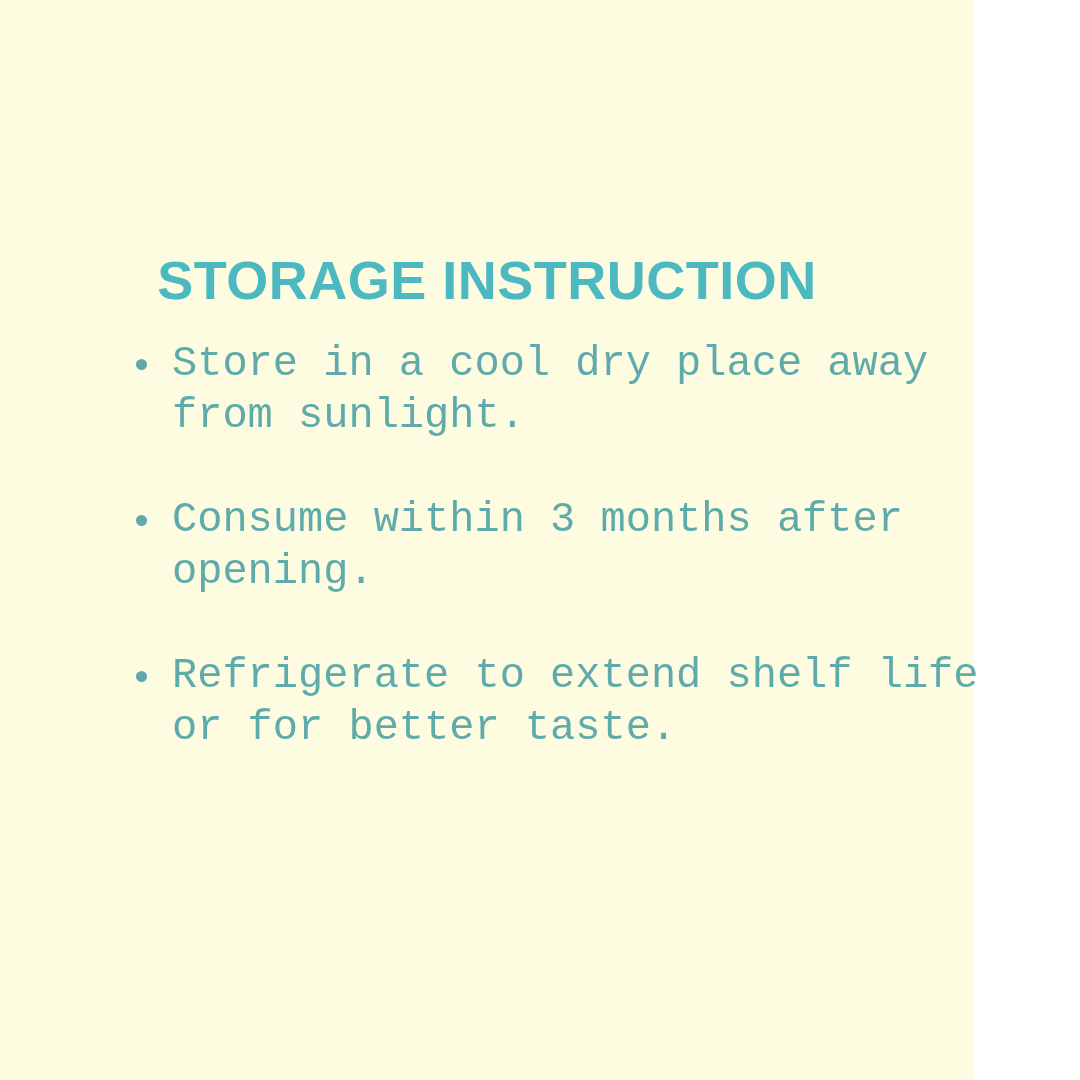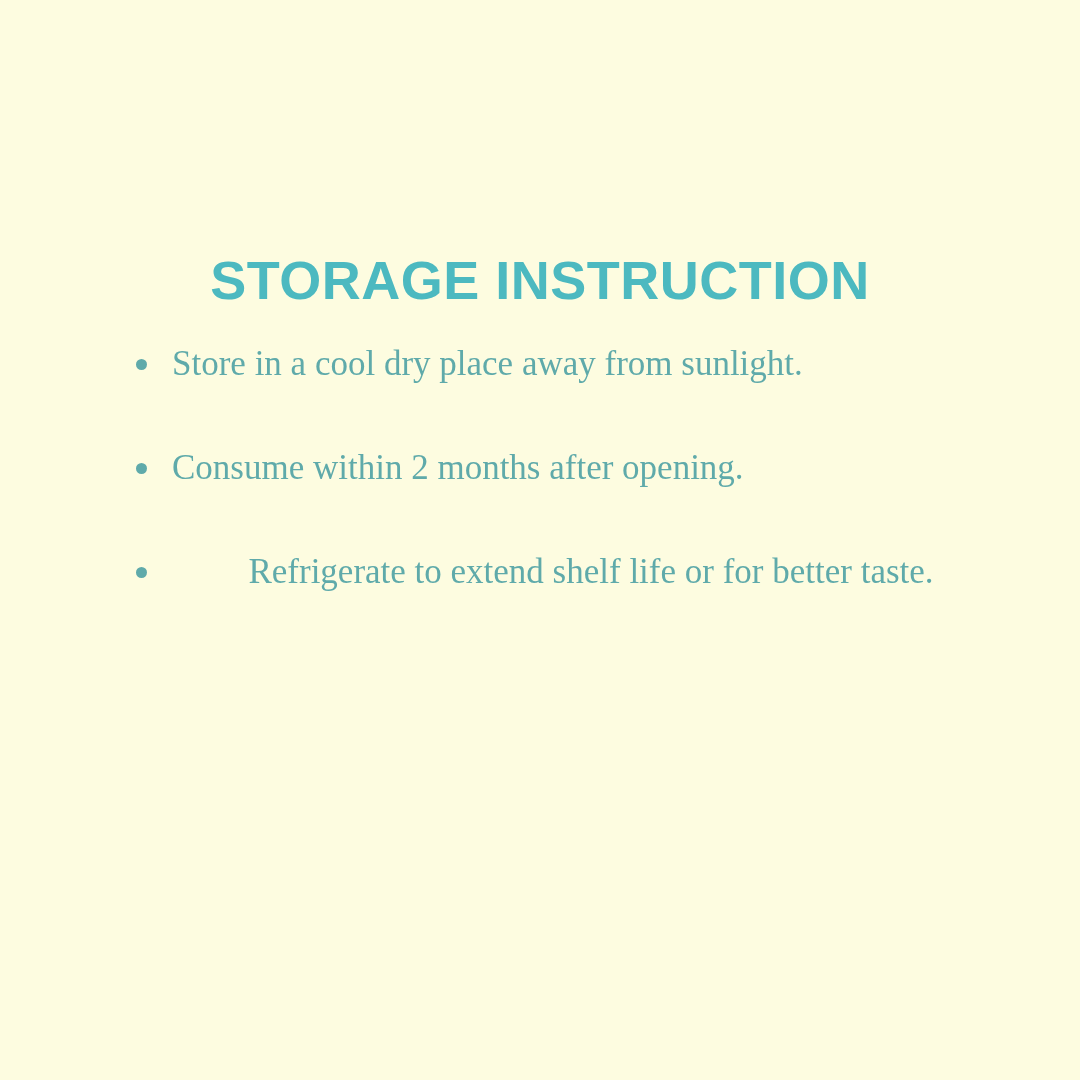--- a/index.html
+++ b/index.html
@@ -8,21 +8,21 @@
   }
   body {
     width: 1080px;
     height: 1080px;
     overflow: hidden;
     font-family: "DejaVu Sans", sans-serif;
   }
 
   #card {
     position: relative;
-    width: 1080px;
+    width: 974px;
     height: 1080px;
     box-sizing: border-box;
     background: #FDFCE0;
   }
 
   #page-title {
     position: absolute;
     left: 0;
     right: 0;
     top: 213px;
@@ -43,30 +43,29 @@
     width: 880px;
     margin: 0;
     padding: 0;
     list-style: none;
   }
 
   .instruction-item {
     position: relative;
     padding-left: 42px;
     margin-bottom: 52px;
-    font-family: Liberation Serif, serif;
+    font-family: Liberation Mono, monospace;
     font-weight: 400;
-    font-size: 35px;
+    font-size: 42px;
     line-height: 52px;
     color: #5FAAAA;
   }
 
   .instruction-item:last-child {
     margin-bottom: 16px;
-    text-align: center;
   }
 
   .bullet-dot {
     position: absolute;
     left: 6px;
     top: 21px;
     width: 11px;
     height: 11px;
     border-radius: 50%;
     background: #5FAAAA;
@@ -86,21 +85,21 @@
   <ul id="instruction-list">
 
     <li class="instruction-item" style="color: rgb(95, 170, 170);">
       <span class="bullet-dot" style="background: rgb(95, 170, 170);"></span>
       <span class="instruction-text">Store in a cool dry place away from sunlight.</span>
     </li>
 
 
     <li class="instruction-item" style="color: rgb(95, 170, 170);">
       <span class="bullet-dot" style="background: rgb(95, 170, 170);"></span>
-      <span class="instruction-text">Consume within 2 months after opening.</span>
+      <span class="instruction-text">Consume within 3 months after opening.</span>
     </li>
 
     <li class="instruction-item" style="color: rgb(95, 170, 170);">
       <span class="bullet-dot" style="background: rgb(95, 170, 170);"></span>
       <span class="instruction-text">Refrigerate to extend shelf life or for better taste.</span>
     </li>
 
   </ul>
 
 </div>

